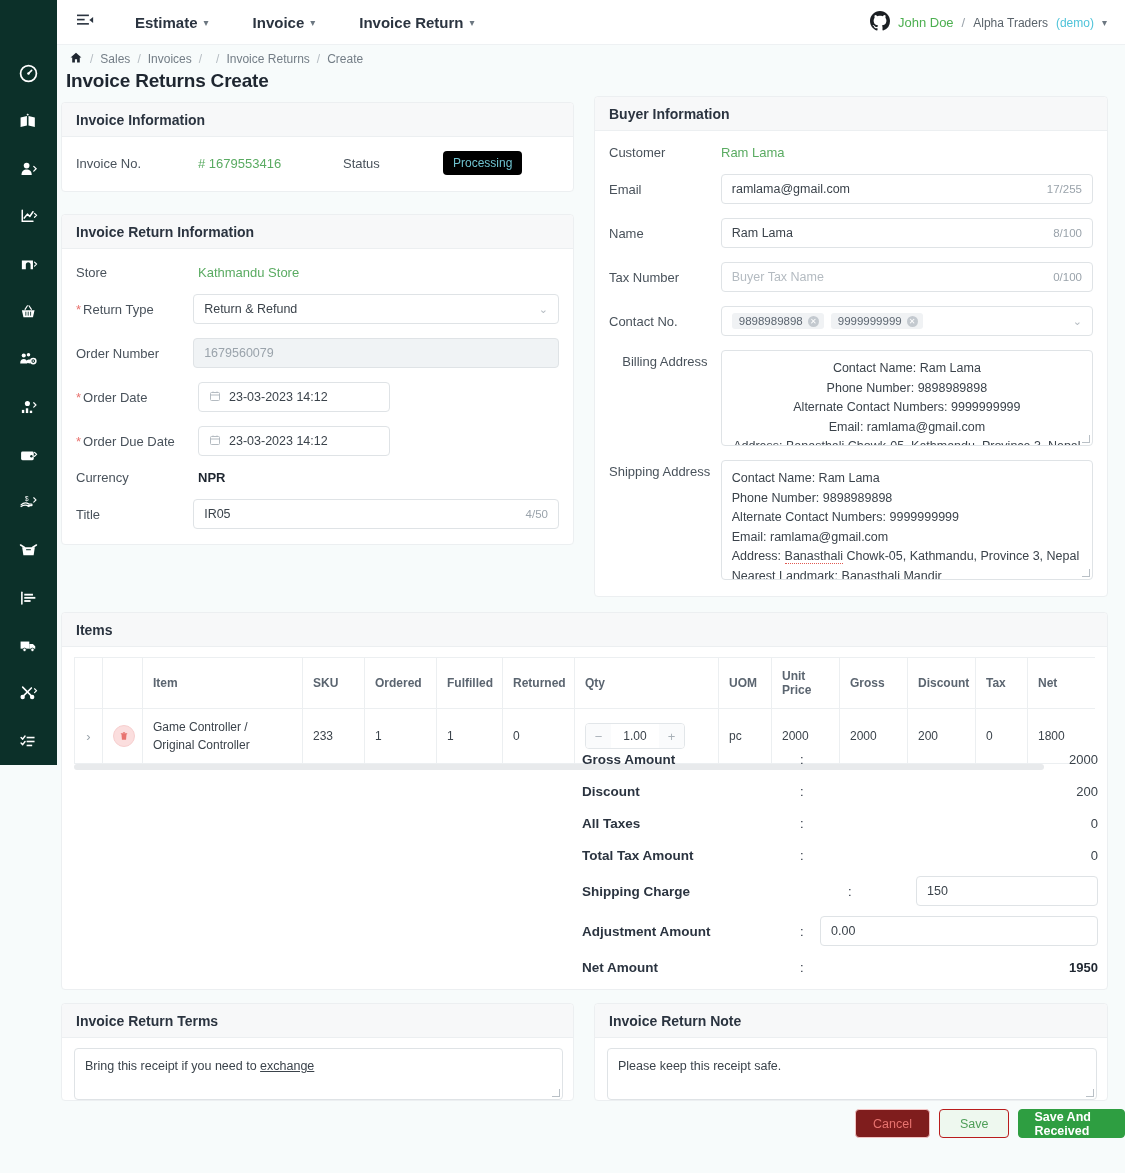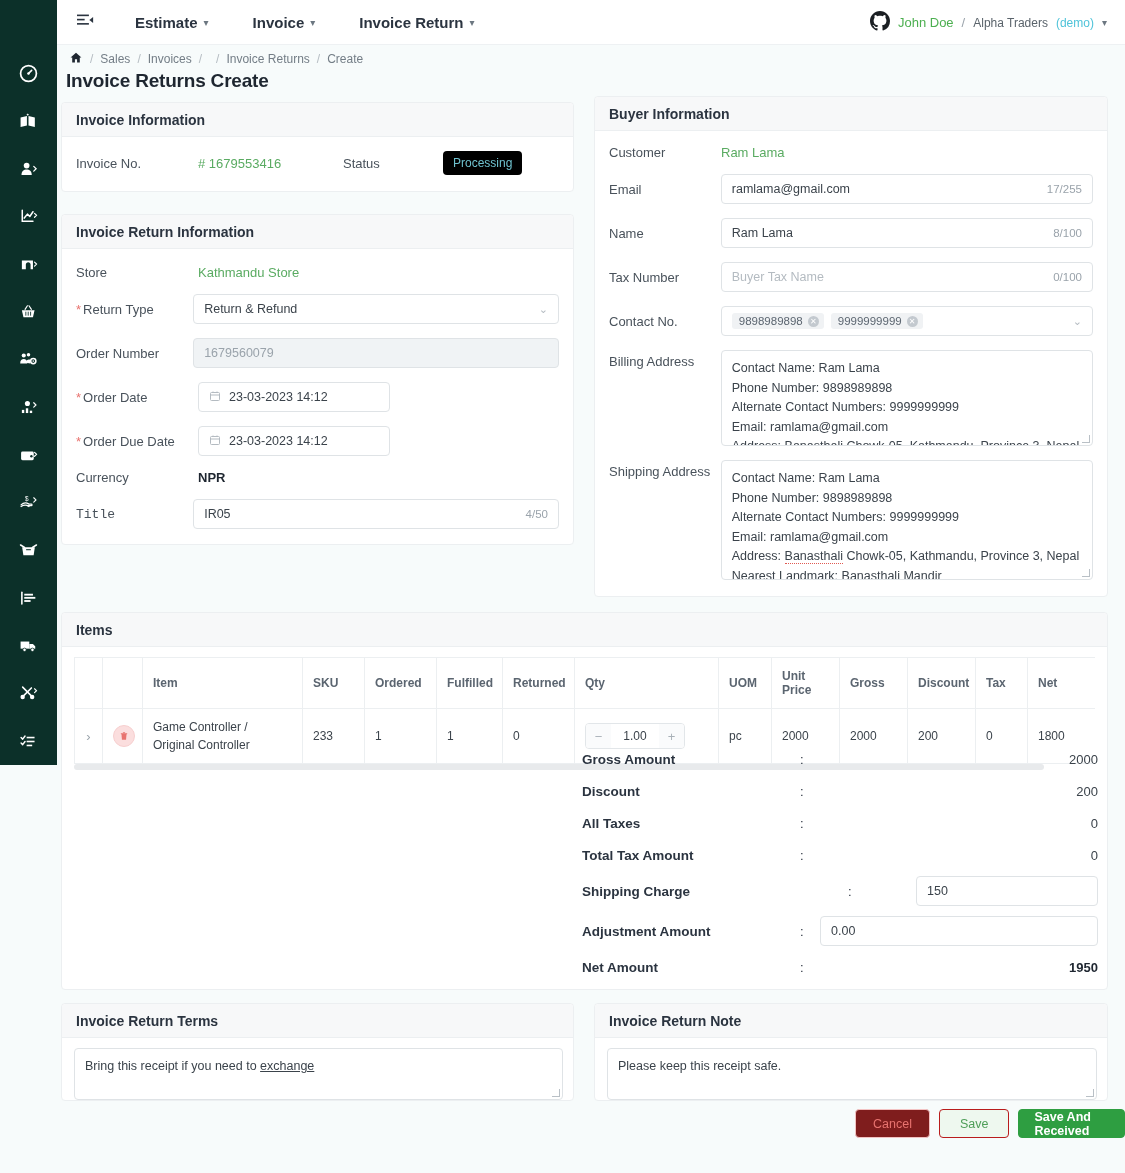--- a/index.html
+++ b/index.html
@@ -408,21 +408,21 @@
         <span>23-03-2023 14:12</span>
       </div>
     </div>
 
     <div class="row">
       <div class="lbl" style="width:122px;">Currency</div>
       <div class="val-bold">NPR</div>
     </div>
 
     <div class="row" style="margin-bottom:0;">
-      <div class="lbl" style="width:122px;font-family:Liberation Mono, monospace;">Title</div>
+      <div class="lbl" style="width:122px;">Title</div>
       <div class="inp" style="width:380px;">
         <span>IR05</span>
         <span class="counter">4/50</span>
       </div>
     </div>
 
   </div>
 </div>
 
 <div class="card" style="left:594px; top:96px; width:514px; height:501px;">
@@ -466,21 +466,21 @@
           <span style="width:11px;height:11px;border-radius:50%;background:#c3c9cf;color:#fff;font-size:8px;display:flex;align-items:center;justify-content:center;">✕</span>
         </span>
         <span style="background:#f0f2f4;border-radius:3px;padding:2px 5px 2px 7px;font-size:11.5px;color:#5b6570;display:flex;align-items:center;gap:5px;">
           <span>9999999999</span>
           <span style="width:11px;height:11px;border-radius:50%;background:#c3c9cf;color:#fff;font-size:8px;display:flex;align-items:center;justify-content:center;">✕</span>
         </span>
         <span class="sel-caret">⌄</span>
       </div>
     </div>
 
-    <div class="row" style="align-items:flex-start;">
+    <div class="row" style="align-items:flex-start;text-align:center;">
       <div class="lbl" style="width:112px; padding-top:4px;">Billing Address</div>
       <div class="ta" style="width:373px; height:96px;">
         <div>Contact Name: Ram Lama</div>
         <div>Phone Number: 9898989898</div>
         <div>Alternate Contact Numbers: 9999999999</div>
         <div>Email: ramlama@gmail.com</div>
         <div>Address: Banasthali Chowk-05, Kathmandu, Province 3, Nepal</div>
 
       </div>
     </div>

